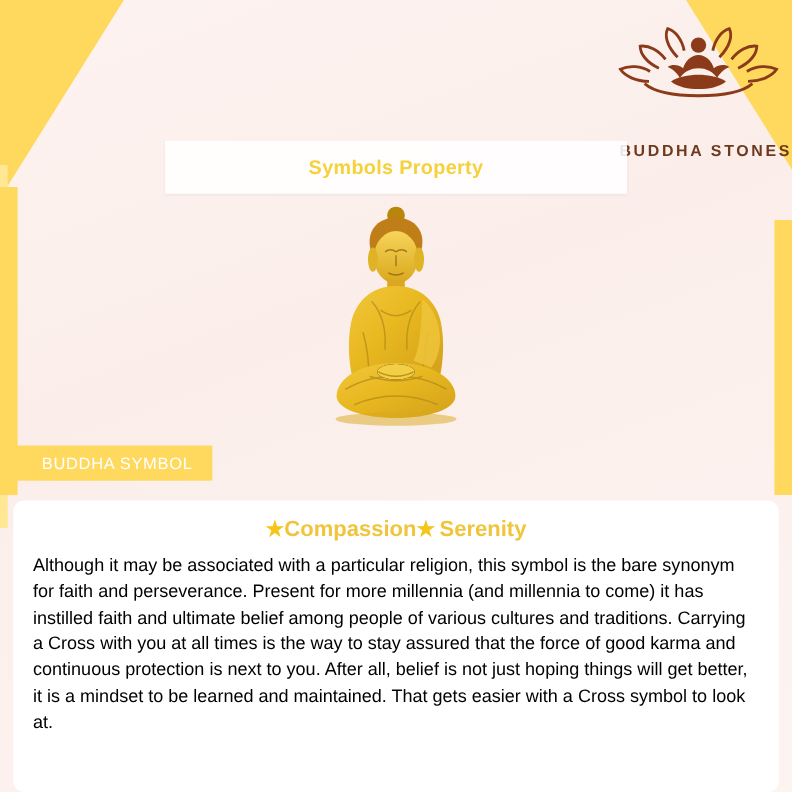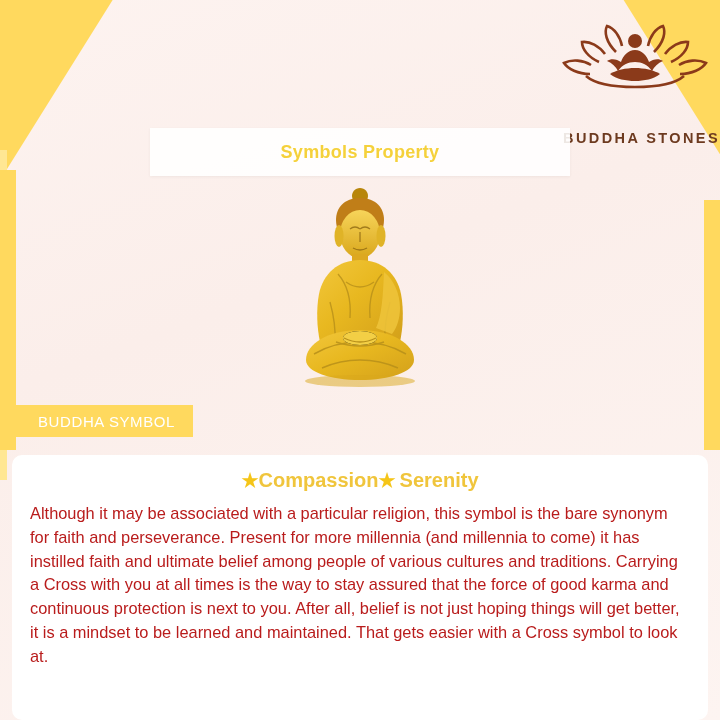--- a/index.html
+++ b/index.html
@@ -126,21 +126,21 @@
     font-size: 20px;
     font-weight: 700;
     color: #f0c53c;
     margin-bottom: 10px;
   }
   .subtitle .star { color: #f5c518; font-size: 19px; }
   .subtitle .sep { display: inline-block; width: 4px; }
   .body-text {
     font-size: 16.4px;
     line-height: 1.45;
-    color: #b91c1c;
+    color: #000000;
     text-align: left;
   }
 </style>
 </head>
 <body>
 
 <div class="page">
 
   <div class="ribbon ribbon-tl-2"></div>
   <div class="ribbon ribbon-tl-1"></div>

